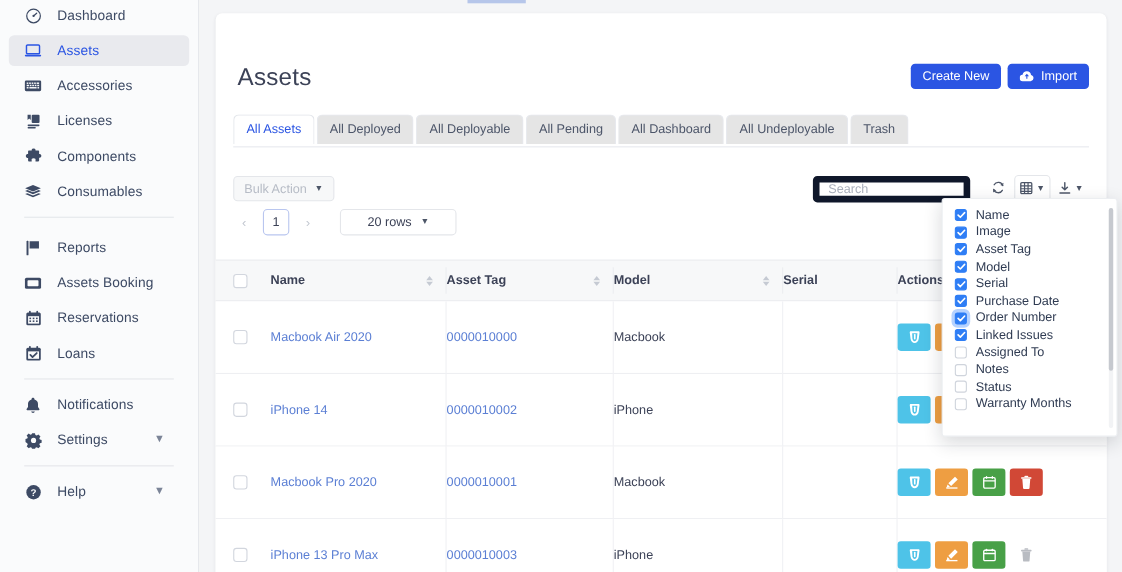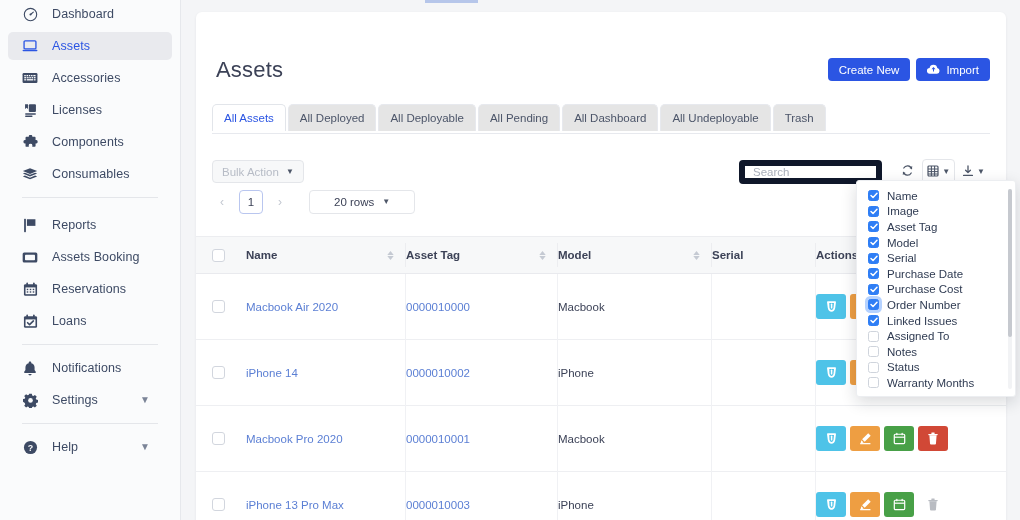--- a/index.html
+++ b/index.html
@@ -826,42 +826,34 @@
           <span>Serial</span>
         </div>
         <div class="cd-item checked">
           <span class="cd-box">
             <svg width="8" height="7" viewBox="0 0 9 8">
               <path fill="none" stroke="#fff" stroke-width="1.7" stroke-linecap="round" stroke-linejoin="round" d="M1.1 4l2.3 2.3L7.9 1.5"></path>
             </svg>
           </span>
           <span>Purchase Date</span>
         </div>
+        <div class="cd-item checked focused">
+          <span class="cd-box">
+            <svg width="8" height="7" viewBox="0 0 9 8">
+              <path fill="none" stroke="#fff" stroke-width="1.7" stroke-linecap="round" stroke-linejoin="round" d="M1.1 4l2.3 2.3L7.9 1.5"></path>
+            </svg>
+          </span>
+          <span>Order Number</span>
+        </div>
         <div class="cd-item checked">
           <span class="cd-box">
             <svg width="8" height="7" viewBox="0 0 9 8">
               <path fill="none" stroke="#fff" stroke-width="1.7" stroke-linecap="round" stroke-linejoin="round" d="M1.1 4l2.3 2.3L7.9 1.5"></path>
             </svg>
           </span>
-          <span>Purchase Cost</span>
-        </div>
-        <div class="cd-item checked focused">
-          <span class="cd-box">
-            <svg width="8" height="7" viewBox="0 0 9 8">
-              <path fill="none" stroke="#fff" stroke-width="1.7" stroke-linecap="round" stroke-linejoin="round" d="M1.1 4l2.3 2.3L7.9 1.5"></path>
-            </svg>
-          </span>
-          <span>Order Number</span>
-        </div>
-        <div class="cd-item checked">
-          <span class="cd-box">
-            <svg width="8" height="7" viewBox="0 0 9 8">
-              <path fill="none" stroke="#fff" stroke-width="1.7" stroke-linecap="round" stroke-linejoin="round" d="M1.1 4l2.3 2.3L7.9 1.5"></path>
-            </svg>
-          </span>
           <span>Linked Issues</span>
         </div>
         <div class="cd-item">
           <span class="cd-box"></span>
           <span>Assigned To</span>
         </div>
         <div class="cd-item">
           <span class="cd-box"></span>
           <span>Notes</span>
         </div>

